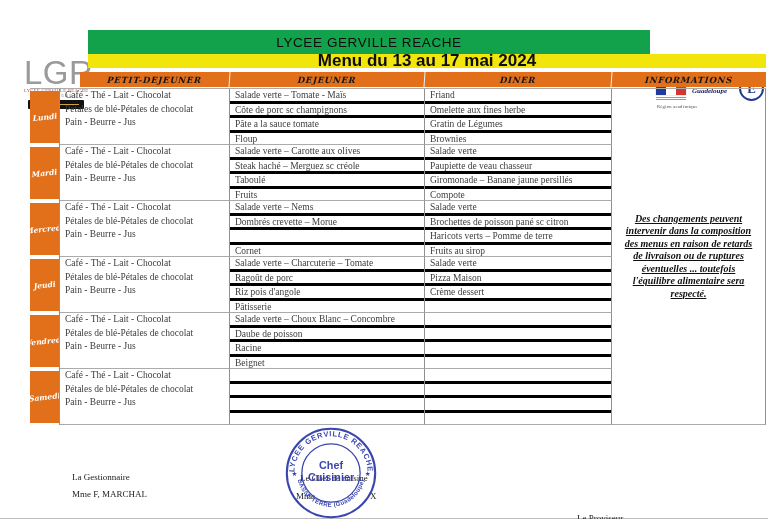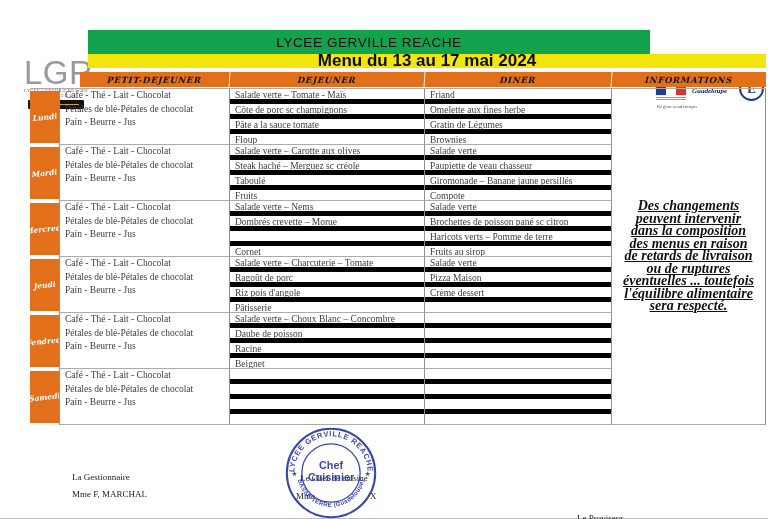--- a/index.html
+++ b/index.html
@@ -48,26 +48,26 @@
            grid-template-columns:30px 170px 195px 187px 154px; grid-template-rows:repeat(6,56px);
            border-top:1px solid #ababab; }
   .cell { box-sizing:border-box; border-right:1px solid #909090; border-bottom:1px solid #ababab; overflow:hidden; }
   .day-cell { border-bottom:none; padding:2px 0; }
   .day-chip { height:100%; background:#e2701b; display:flex; align-items:center; justify-content:center; }
   .day-name { font-family:"DejaVu Serif", serif; font-style:italic; font-weight:bold; font-size:8px;
               color:#ffffff; white-space:nowrap; transform:rotate(-6deg) scale(.95); }
   .bf-cell { display:flex; flex-direction:column; justify-content:flex-start; padding-left:5px; }
   .bf-line { font-size:9.5px; line-height:13.5px; color:#3d3d3d; white-space:nowrap; }
   .meal-cell { display:flex; flex-direction:column; }
-  .meal-line { flex:1 1 0; border-bottom:5px solid #000000; font-size:9.5px; line-height:13px;
+  .meal-line { flex:1 1 0; border-bottom:3px solid #000000; font-size:9.5px; line-height:13px;
                padding-left:5px; color:#3d3d3d; white-space:nowrap; overflow:hidden; }
   .meal-cell .meal-line:last-child { border-bottom:none; }
   .info-cell { grid-column:5; grid-row:1 / span 6; display:flex; align-items:center; justify-content:center;
                padding:0 10px; }
-  .info-note { font-size:14px; font-weight:bold; font-style:italic; text-decoration:underline;
+  .info-note { font-size:10px; font-weight:bold; font-style:italic; text-decoration:underline;
                text-align:center; line-height:12.5px; color:#101010; }
 
   
   .sig { position:absolute; font-size:9px; color:#232323; white-space:nowrap; z-index:1; }
   .sig-manager-role { left:72px; top:472px; }
   .sig-manager-name { left:72px; top:489px; }
   .sig-chef-role    { left:300px; top:473px; }
   .sig-chef-prefix  { left:296px; top:491px; }
   .sig-chef-suffix  { left:370px; top:491px; }
   .sig-principal-role { left:577px; top:473px;margin-top:40px; }

